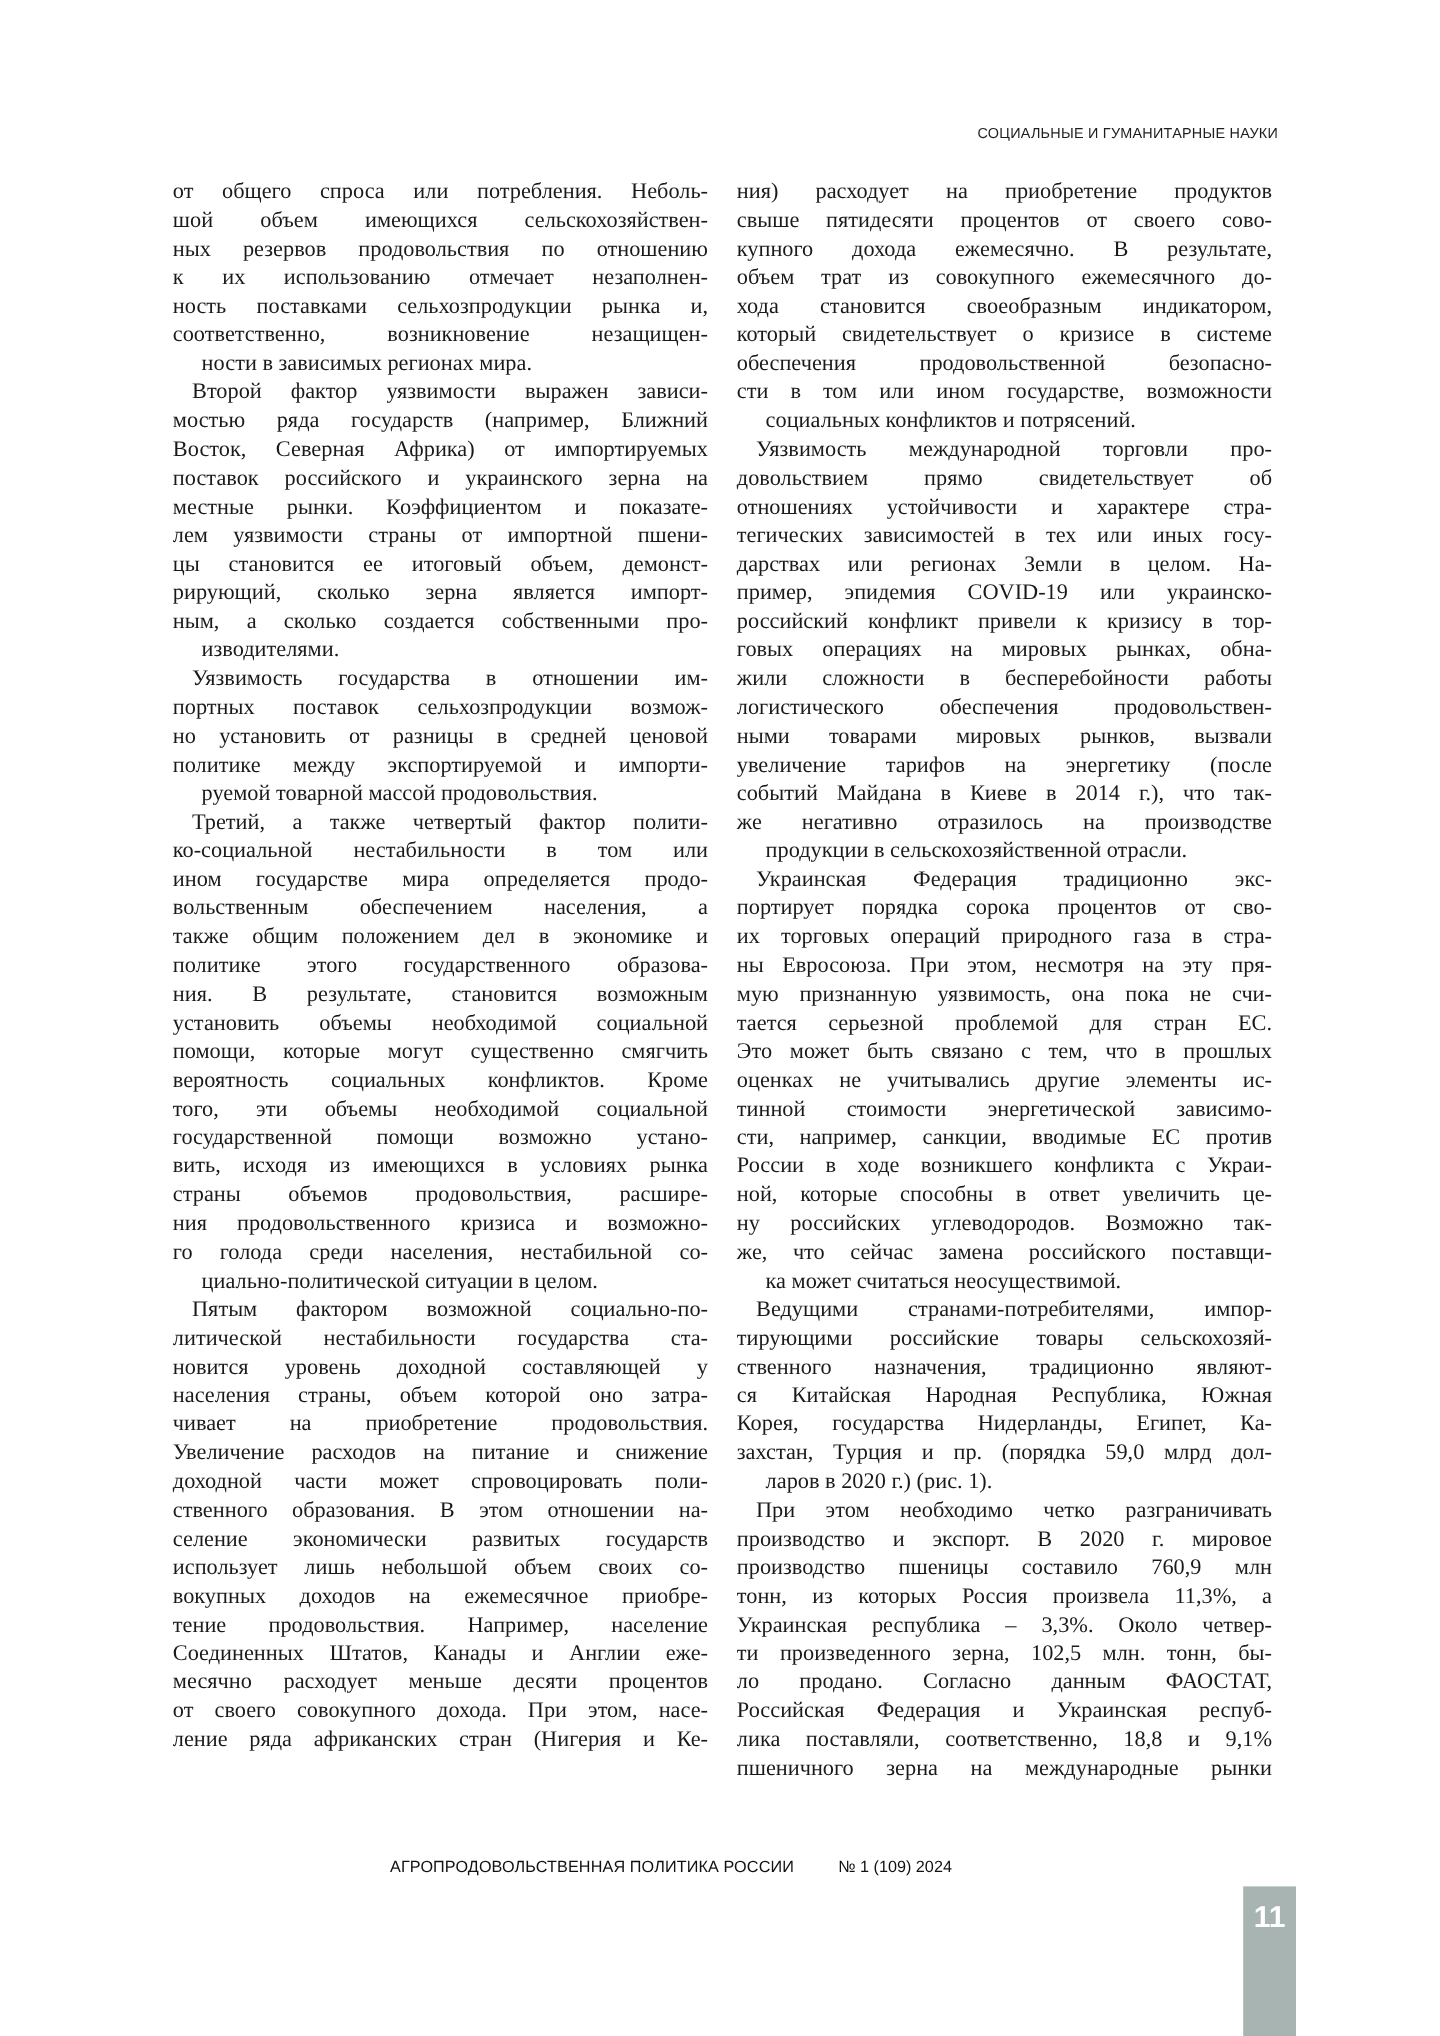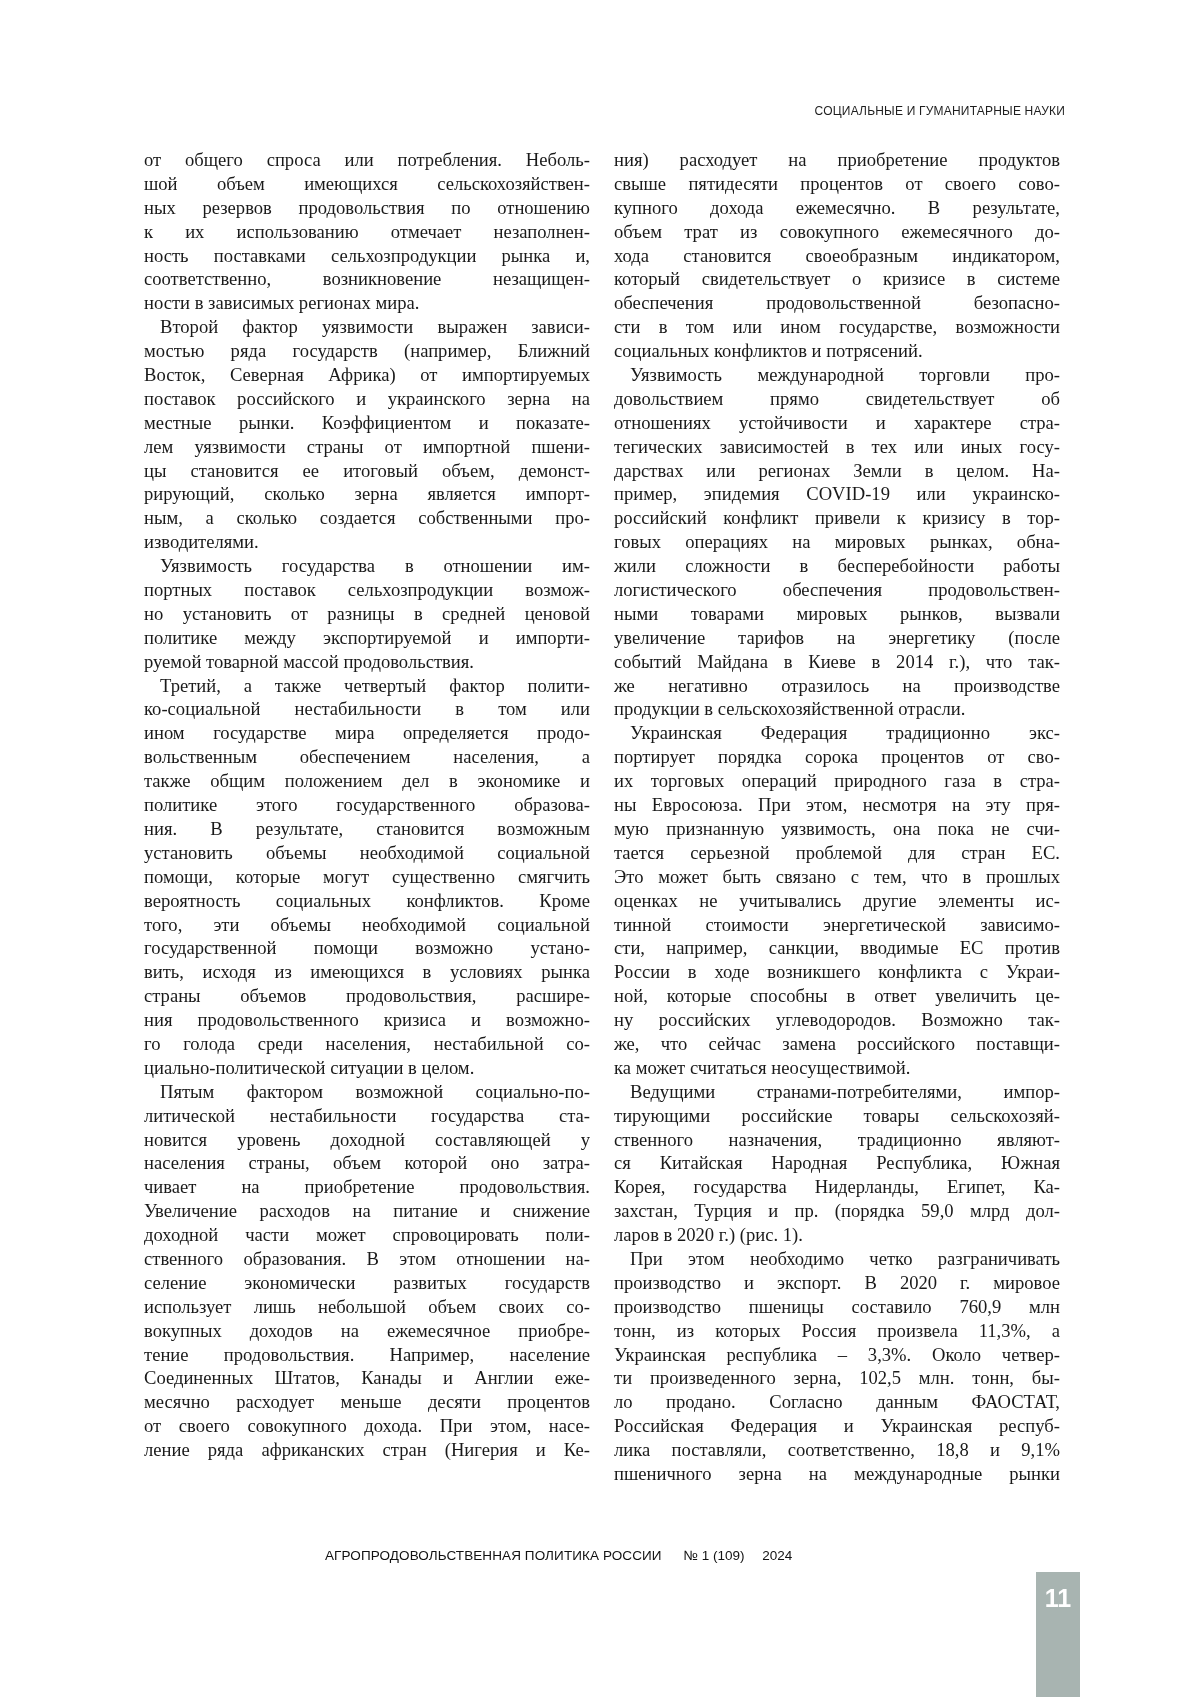--- a/index.html
+++ b/index.html
@@ -5,26 +5,26 @@
   html, body { margin: 0; padding: 0; background: #ffffff; }
   body { width: 1200px; height: 1697px; position: relative; overflow: hidden;
          font-family: "Liberation Sans", sans-serif; color: #1a1a1a; }
   .running-head { position: absolute; top: 104px; right: 135px;
          font-size: 12px; letter-spacing: 0.2px; color: #1e1e1e; }
   .col { position: absolute; top: 148px; width: 446px; font-family: Liberation Serif, serif; }
   .col.left { left: 144px; }
   .col.right { left: 614px; }
   .line { font-size: 18.6px; line-height: 23.9px; height: 23.9px;
           white-space: nowrap; text-align: justify; text-align-last: justify; }
-  .line.last { text-align-last: left; }
+  .line.last { text-align-last: left; margin-left: 24px; }
   .line.indent { padding-left: 16px; }
   .footer { position: absolute; top: 1548px; left: 325px; font-size: 13.5px; color: #111; }
   .footer .journal { font-weight: normal; letter-spacing: 0.1px; }
-  .footer .issue { margin-left: 18px; }
-  .footer .year { margin-left: 14px; }
+  .footer .issue { margin-left: 33px; }
+  .footer .year { }
   .page-tab { position: absolute; left: 1036px; top: 1572px; width: 44px; height: 125px;
               background: #a8b4b1; }
   .page-tab span { position: absolute; top: 12px; width: 100%; text-align: center;
                    color: #ffffff; font-weight: bold; font-size: 25px; }
 </style>
 </head>
 <body>
 
 <div class="running-head">СОЦИАЛЬНЫЕ И ГУМАНИТАРНЫЕ НАУКИ</div>
 

